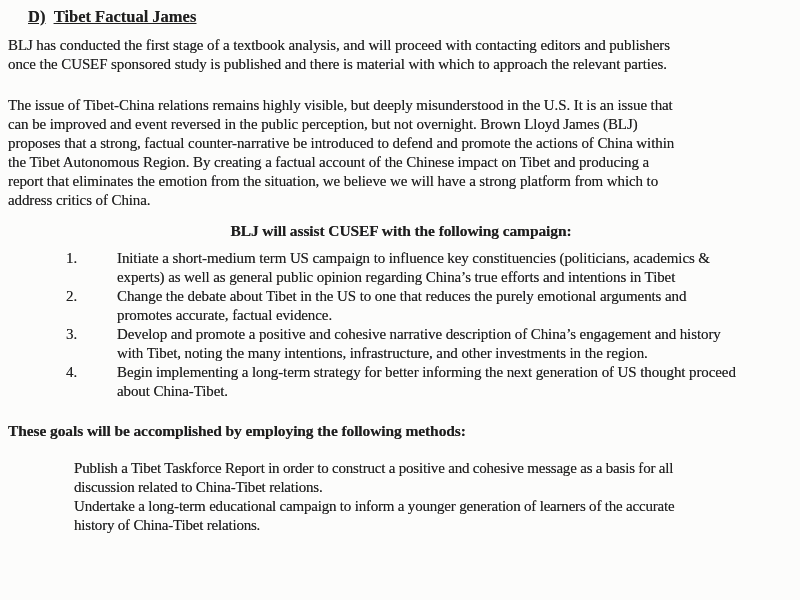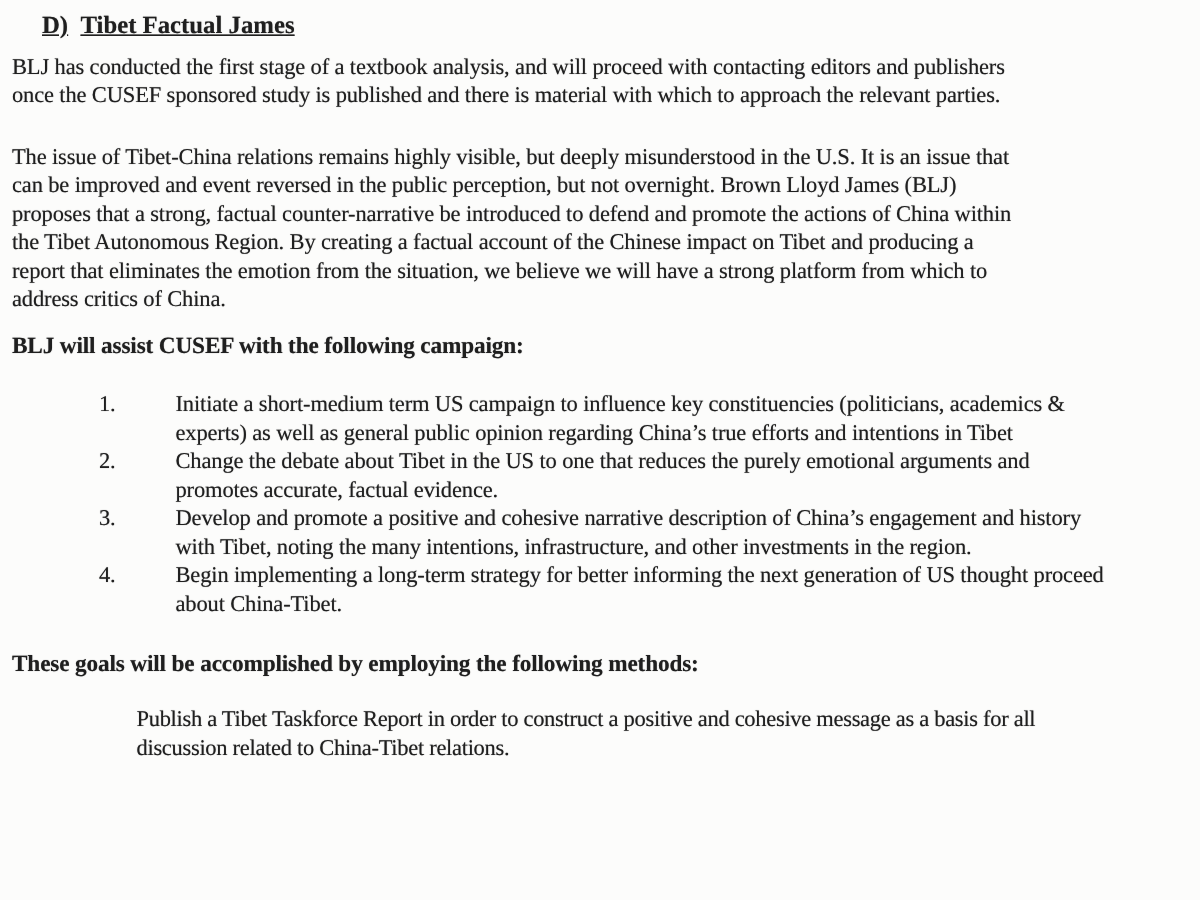--- a/index.html
+++ b/index.html
@@ -30,40 +30,40 @@
       letter-spacing: -0.1px;
     }
     .para-1 { margin-bottom: 11px; }
     .para-2 { margin-bottom: 22px; }
     .bold-heading {
       font-size: 15.5px;
       font-weight: bold;
       line-height: 19px;
       letter-spacing: -0.1px;
     }
-    .campaign-heading { margin-bottom: 21px; }
+    .campaign-heading { margin-bottom: 9px; text-align: center; }
     .campaign-list { margin: 0 0 20px 58px; }
     .campaign-item {
       display: flex;
       align-items: flex-start;
       font-size: 15px;
       line-height: 19px;
       letter-spacing: -0.1px;
     }
     .campaign-item .num {
       flex: none;
       width: 27px;
     }
     .campaign-item .txt {
       flex: 1;
       padding-right: 14px;
       margin-left: 24px;
     }
     .methods-heading { margin-bottom: 19px; }
-    .methods-list { margin-left: 83px; padding-right: 4px; }
+    .methods-list { margin-left: 66px; padding-right: 4px; }
     .method-para {
       font-size: 15px;
       line-height: 19px;
       letter-spacing: -0.2px;
     }
   </style>
 </head>
 <body>
 
 <div class="page">
@@ -103,15 +103,17 @@
       <span class="txt prewrap">Begin implementing a long-term strategy for better informing the next generation of US thought proceed
 about China-Tibet.</span>
     </div>
   </div>
 
   <p class="bold-heading methods-heading">These goals will be accomplished by employing the following methods:</p>
 
   <div class="methods-list">
     <p class="method-para prewrap">Publish a Tibet Taskforce Report in order to construct a positive and cohesive message as a basis for all
 discussion related to China-Tibet relations.</p>
+    <p class="method-para prewrap">Undertake a long-term educational campaign to inform a younger generation of learners of the accurate
+history of China-Tibet relations.</p>
   </div>
 
 </div>
 
 </body></html>

